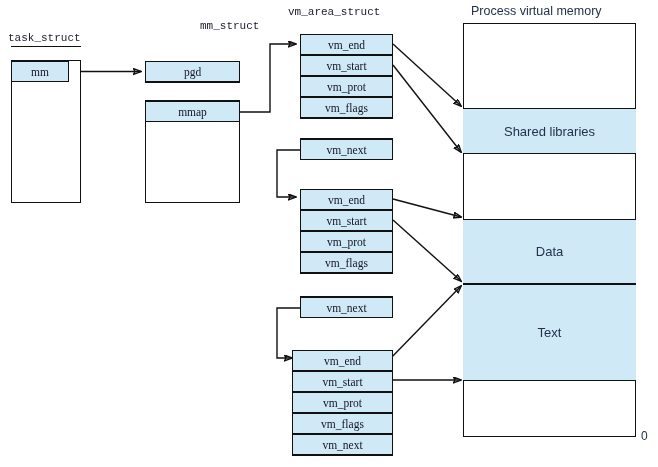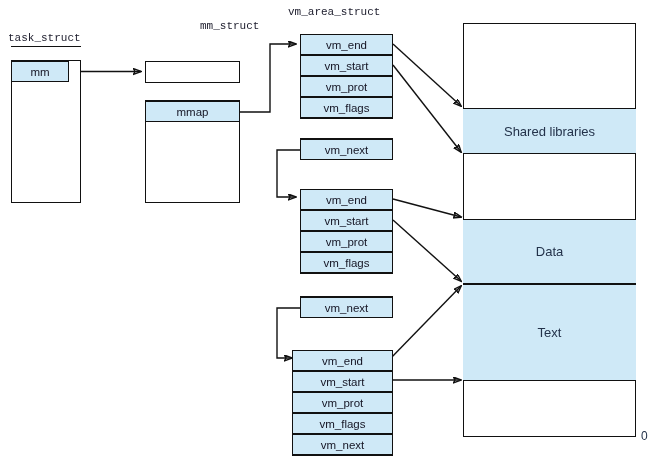--- a/index.html
+++ b/index.html
@@ -7,21 +7,21 @@
        font-family:"Liberation Sans",sans-serif;color:#1b1b2b;}
   .stage{position:absolute;left:0;top:0;width:658px;height:467px;}
 
   
   .struct-title{position:absolute;font-family:"Liberation Mono","DejaVu Sans Mono",monospace;
                 font-size:11px;color:#1b1b2b;white-space:nowrap;letter-spacing:0px;}
 
   
   .box{position:absolute;border:1.6px solid #111;box-sizing:border-box;background:#fff;}
   .row{position:absolute;box-sizing:border-box;border:1.3px solid #111;
-       font-family:Liberation Sans, sans-serif;font-size:11.5px;
+       font-family:Liberation Serif, serif;font-size:11.5px;
        display:flex;align-items:center;justify-content:center;color:#141423;
        background:#cfe9f7;}
   .row.blank{background:#fff;border-left:none;border-right:none;}
 
   
   .pm-title{position:absolute;font-size:12.5px;color:#23324a;white-space:nowrap;}
   .pm-band{position:absolute;box-sizing:border-box;background:#cfe9f7;
            border-top:1.6px solid #111;border-bottom:1.6px solid #111;
            display:flex;align-items:center;justify-content:center;
            font-size:13px;color:#23324a;}
@@ -64,20 +64,21 @@
     <line x1="391" y1="380" x2="461" y2="380" marker-end="url(#ah)"></line>
   </svg>
 
   <div class="struct-title" style="left:8px;top:32px;">task_struct</div>
   <div class="box" style="left:11px;top:46px;width:70px;height:157px;"></div>
   <div class="row blank" style="left:11px;top:46px;width:70px;height:15px;"></div>
   <div class="row" style="left:11px;top:61px;width:58px;height:21px;">mm</div>
 
   <div class="struct-title" style="left:160px;top:20px;margin-left:40px;">mm_struct</div>
   <div class="box" style="left:145px;top:61px;width:95px;height:142px;"></div>
+  <div class="row" style="left:145px;top:61px;width:95px;height:21px;">pgd</div>
   <div class="row blank" style="left:145px;top:82px;width:95px;height:19px;"></div>
   <div class="row" style="left:145px;top:101px;width:95px;height:21px;">mmap</div>
 
   <div class="struct-title" style="left:288px;top:6px;">vm_area_struct</div>
 
   <div class="box" style="left:300px;top:34px;width:93px;height:126px;"></div>
   <div class="row" style="left:300px;top:34px;width:93px;height:21px;">vm_end</div>
   <div class="row" style="left:300px;top:55px;width:93px;height:21px;">vm_start</div>
   <div class="row" style="left:300px;top:76px;width:93px;height:21px;">vm_prot</div>
   <div class="row" style="left:300px;top:97px;width:93px;height:21px;">vm_flags</div>
@@ -92,20 +93,21 @@
   <div class="row blank" style="left:300px;top:273px;width:93px;height:24px;"></div>
   <div class="row" style="left:300px;top:297px;width:93px;height:21px;">vm_next</div>
 
   <div class="box" style="left:292px;top:350px;width:101px;height:106px;"></div>
   <div class="row" style="left:292px;top:350px;width:101px;height:21px;">vm_end</div>
   <div class="row" style="left:292px;top:371px;width:101px;height:21px;">vm_start</div>
   <div class="row" style="left:292px;top:392px;width:101px;height:21px;">vm_prot</div>
   <div class="row" style="left:292px;top:413px;width:101px;height:21px;">vm_flags</div>
   <div class="row" style="left:292px;top:434px;width:101px;height:21px;">vm_next</div>
 
+  <div class="pm-title" style="left:471px;top:4px;">Process virtual memory</div>
   <div class="box" style="left:463px;top:23px;width:173px;height:414px;"></div>
 
   <div class="pm-band" style="left:463px;top:219px;width:173px;height:65px;">Data</div>
   <div class="pm-band" style="left:463px;top:108px;width:173px;height:46px;">Shared libraries</div>
   <div class="pm-band" style="left:463px;top:284px;width:173px;height:97px;">Text</div>
 
   <div class="zero-label" style="left:641px;top:429px;">0</div>
 
 </div>
 

